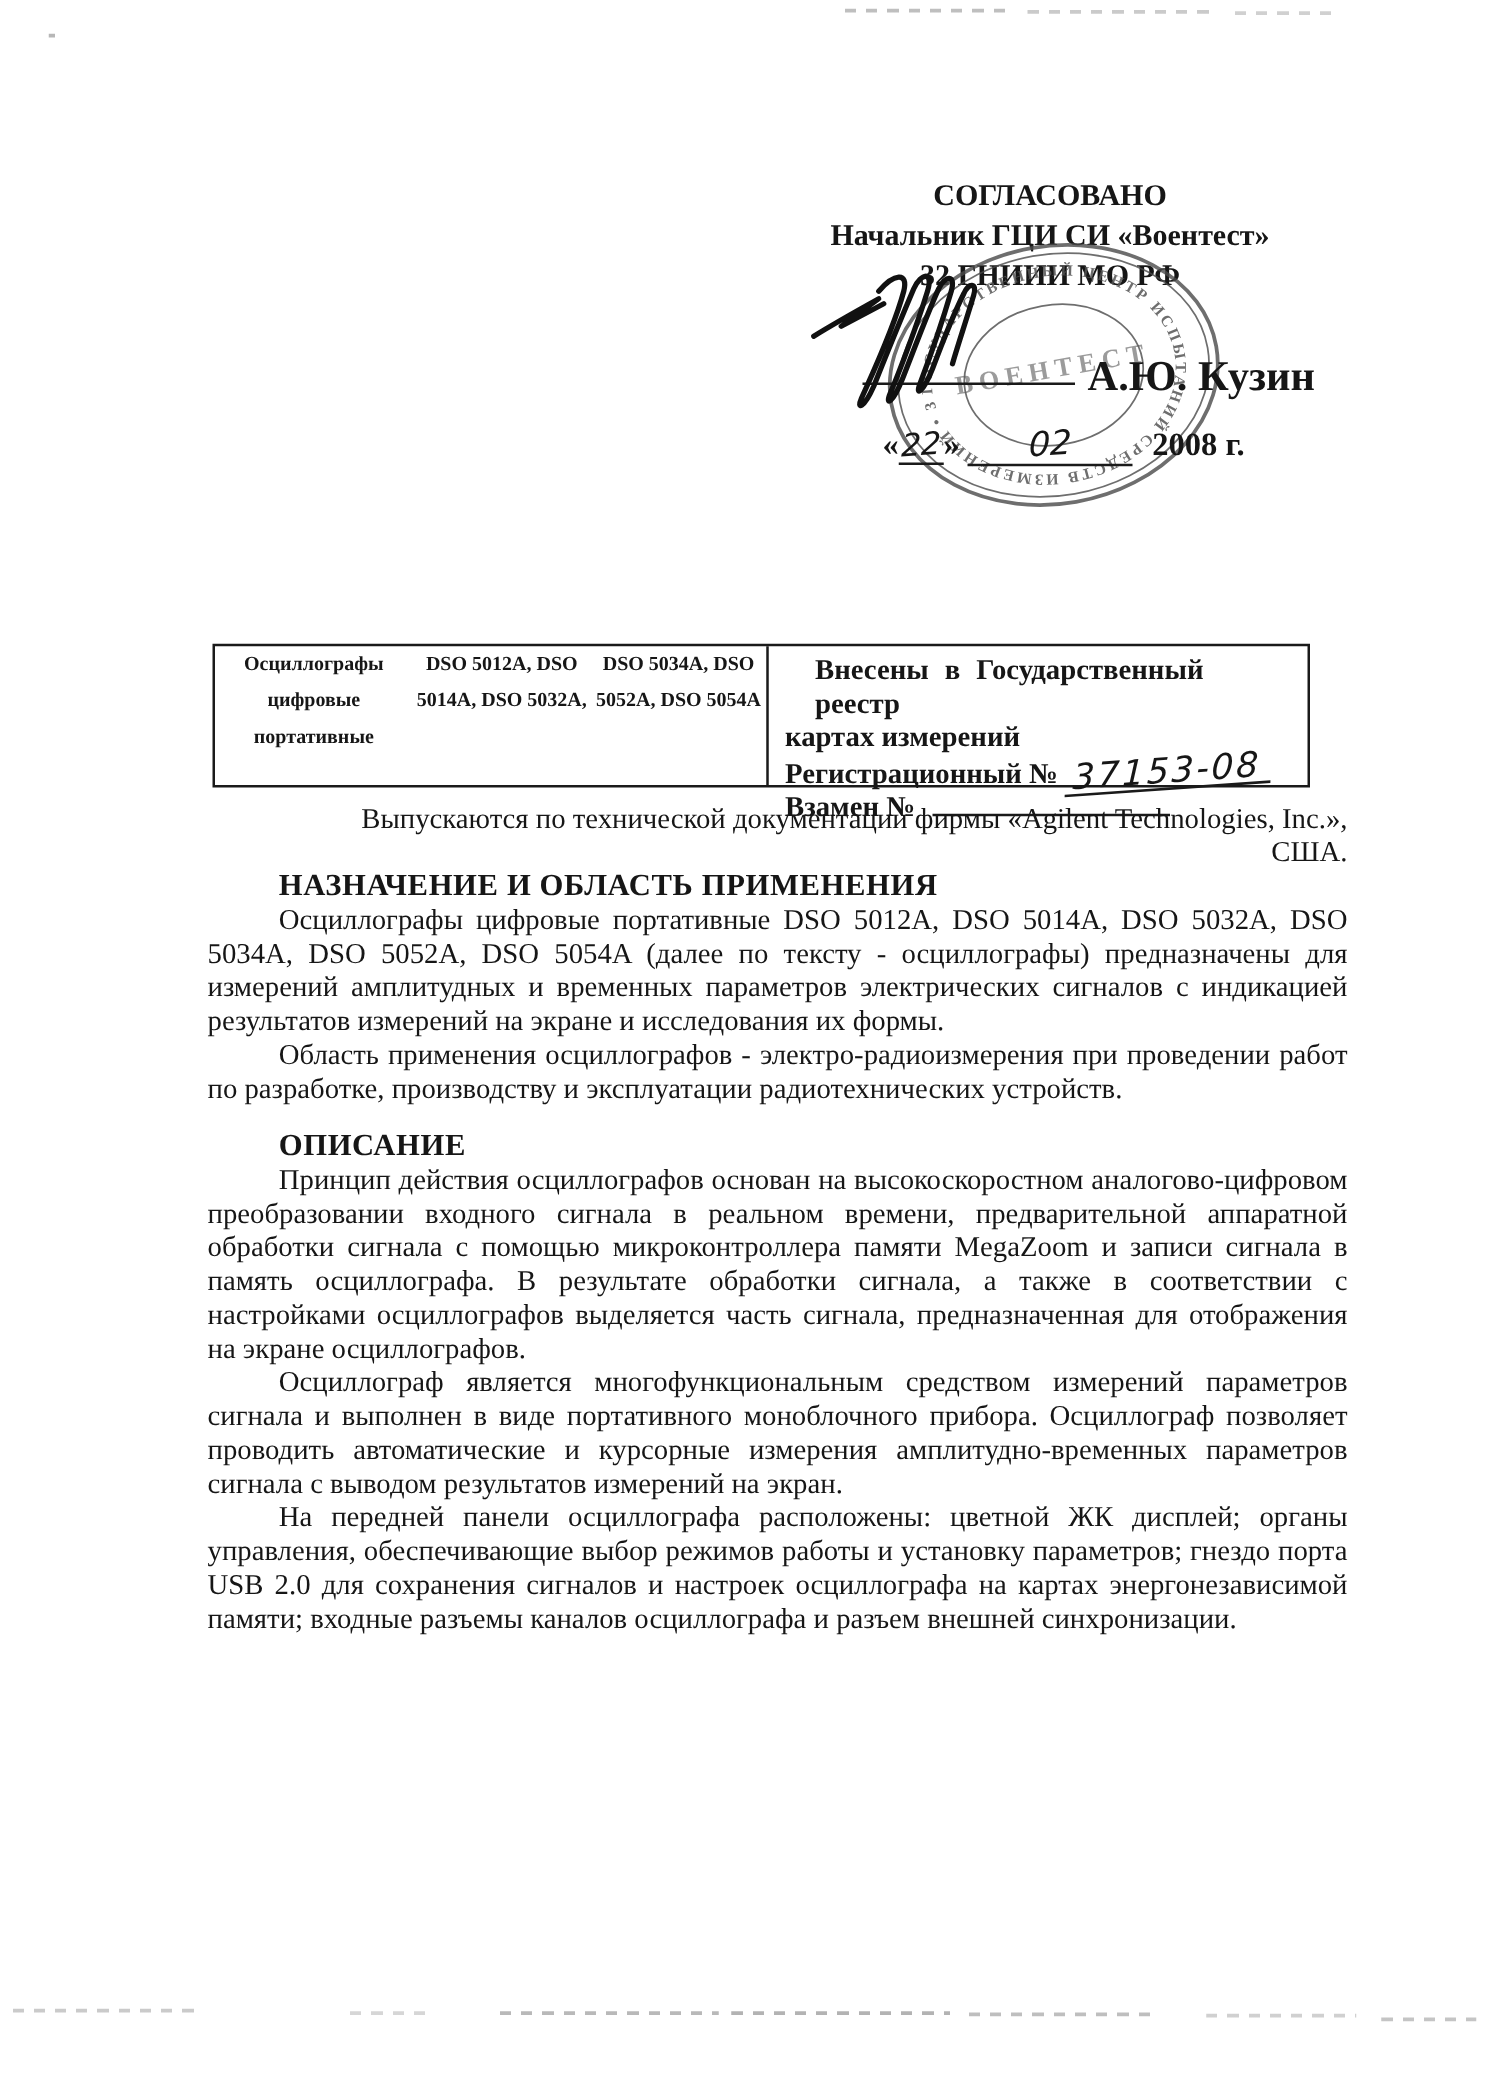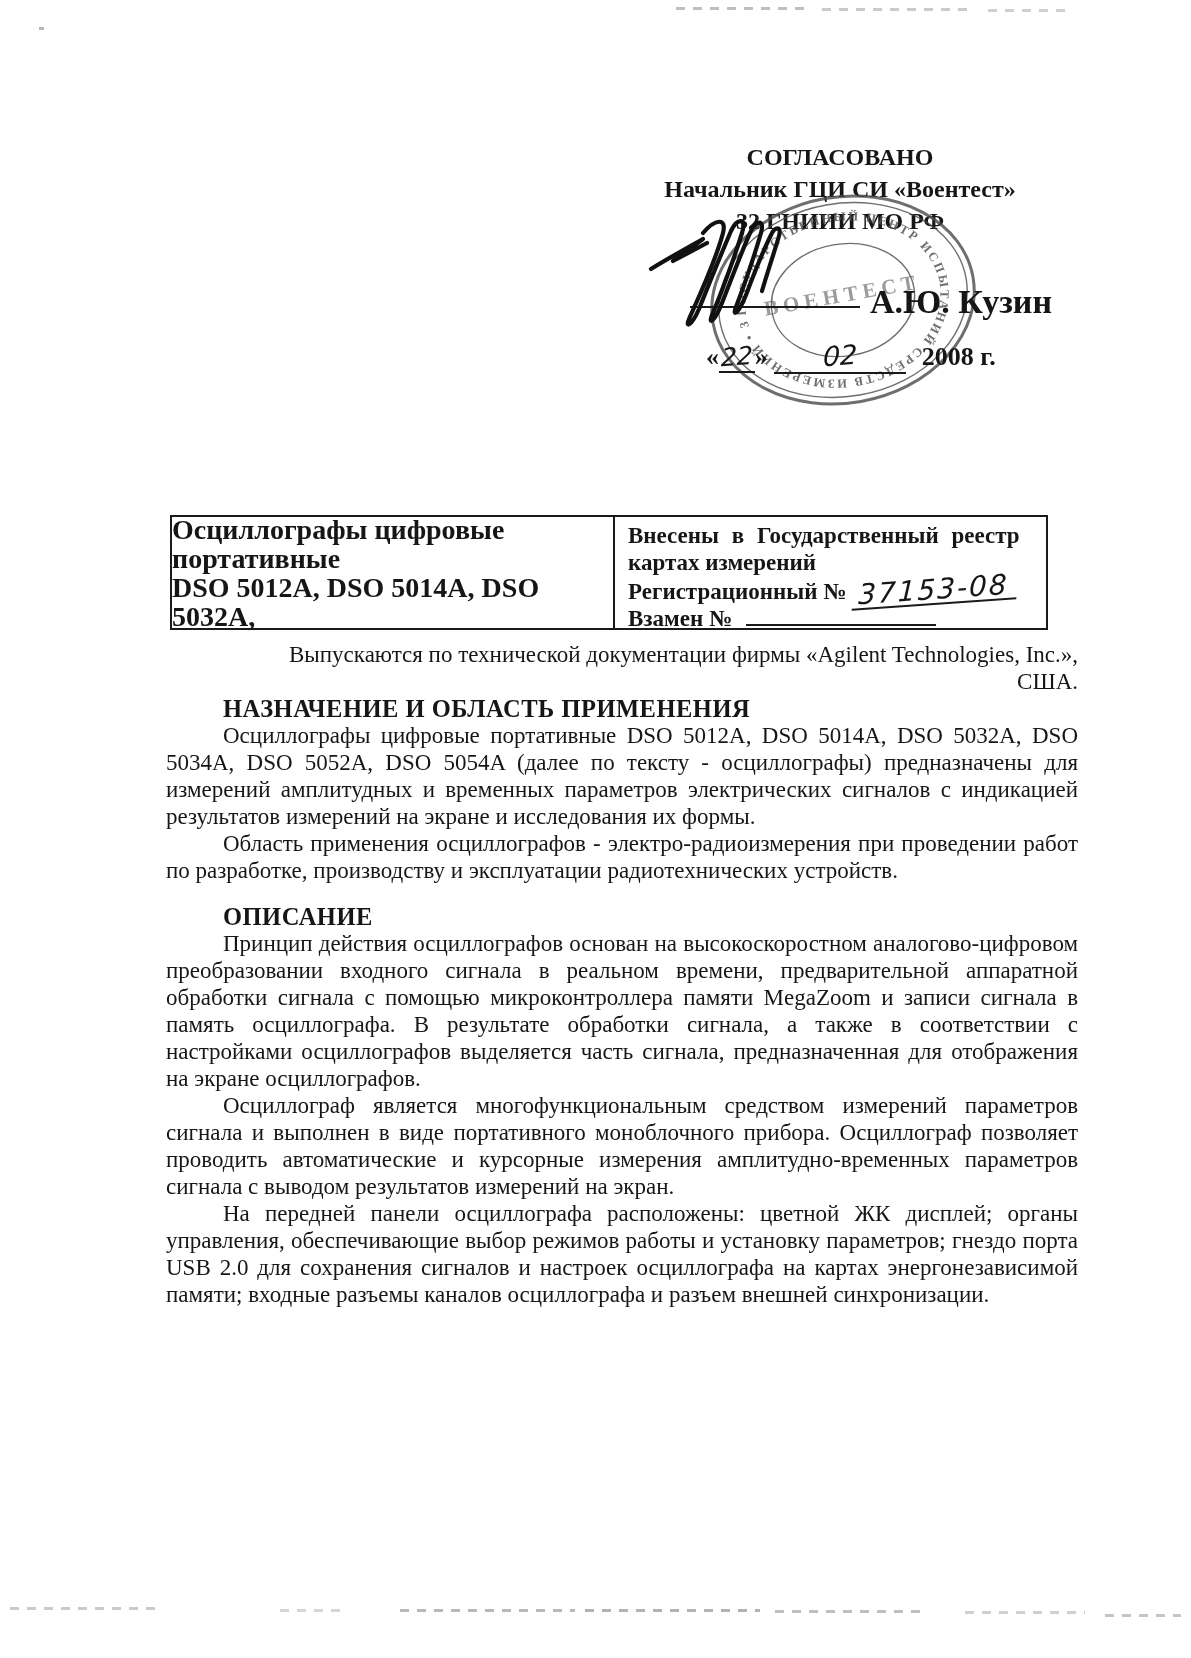--- a/index.html
+++ b/index.html
@@ -36,28 +36,28 @@
   
   .stamp-svg{position:absolute;left:705px;top:192px;}
   .sig-svg{position:absolute;left:645px;top:215px;}
   
   .reg-table{
     position:absolute;left:170px;top:515px;width:874px;height:111px;
     border:2px solid #1a1a1a;display:flex;font-weight:bold;
   }
   .reg-table .cell-left{
     width:443px;border-right:2px solid #1a1a1a;box-sizing:border-box;
-    display:flex;flex-direction:column;justify-content:center;
-    text-align:left;font-size:28px;line-height:29px;
+    display:flex;flex-direction:row;justify-content:center;
+    text-align:center;font-size:16px;line-height:29px;
   }
   .reg-table .cell-right{
     flex:1;box-sizing:border-box;padding:5px 8px 4px 13px;
     font-size:23px;line-height:27px;
   }
-  .cell-right .wide{word-spacing:7px;}
+  .cell-right .wide{word-spacing:7px;margin-left:24px;}
   .reg-num{
     border-bottom:2px solid #1a1a1a;padding:0 8px 0 6px;margin-left:6px;
     font-size:28px;letter-spacing:2px;
   }
   .blank-line{display:inline-block;width:190px;border-bottom:2px solid #1a1a1a;margin-left:14px;}
   
   .content{
     position:absolute;left:166px;top:641px;width:912px;
     font-size:23px;line-height:27px;text-align:justify;
   }
@@ -118,20 +118,21 @@
 <div class="signer-name">А.Ю. Кузин</div>
 
 <div class="date-row">
   <span>«</span><span class="day"><span class="hw">22</span></span><span>»</span><span class="month-slot"><span class="hw">02</span></span><span class="year">2008 г.</span>
 </div>
 
 <div class="reg-table">
   <div class="cell-left">
     <div>Осциллографы цифровые портативные</div>
     <div>DSO 5012A, DSO 5014A, DSO 5032A,</div>
+    <div>DSO 5034A, DSO 5052A, DSO 5054A</div>
   </div>
   <div class="cell-right">
     <div class="wide">Внесены в Государственный реестр</div>
     <div>картах измерений</div>
     <div>
       <span>Регистрационный №</span><span class="reg-num hw">37153-08</span>
     </div>
     <div>
       <span>Взамен №</span><span class="blank-line"></span>
     </div>

